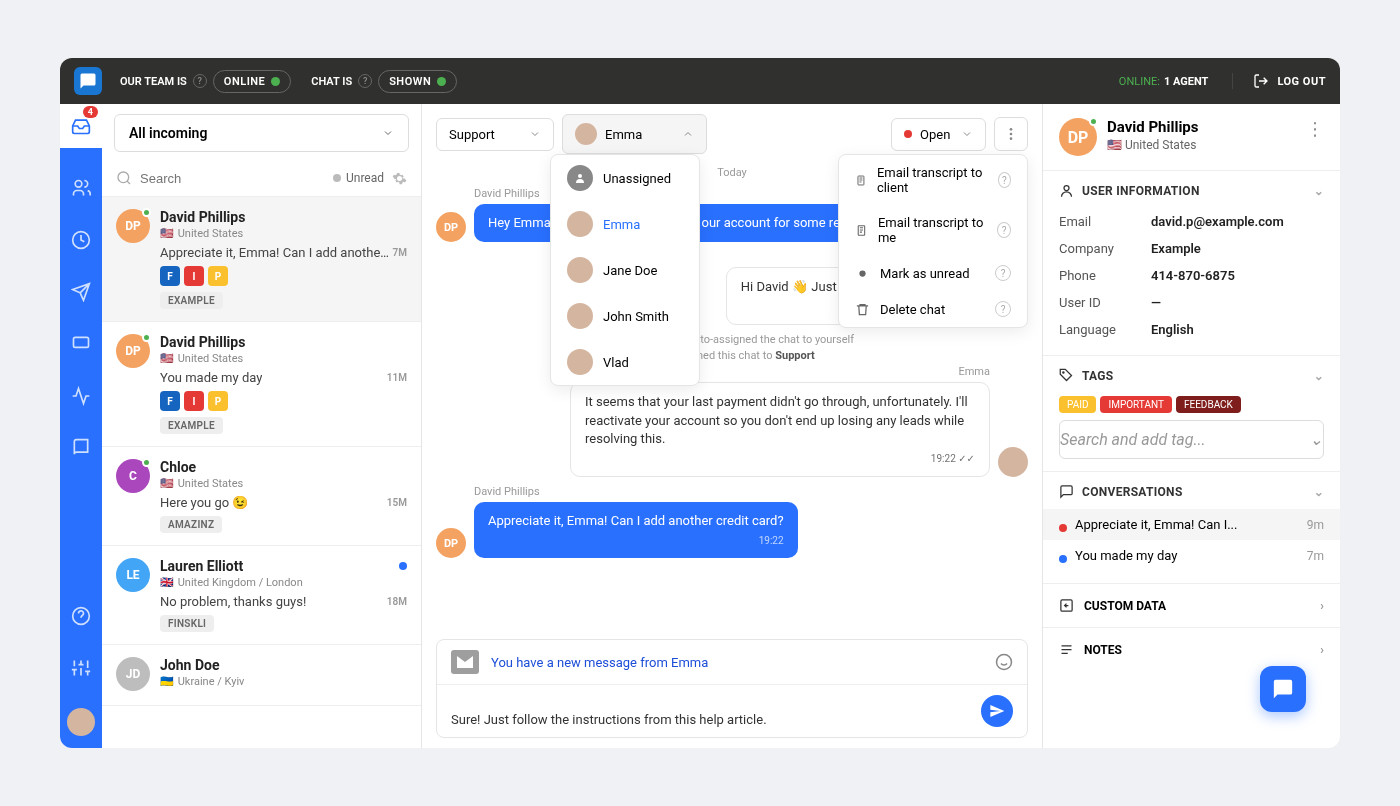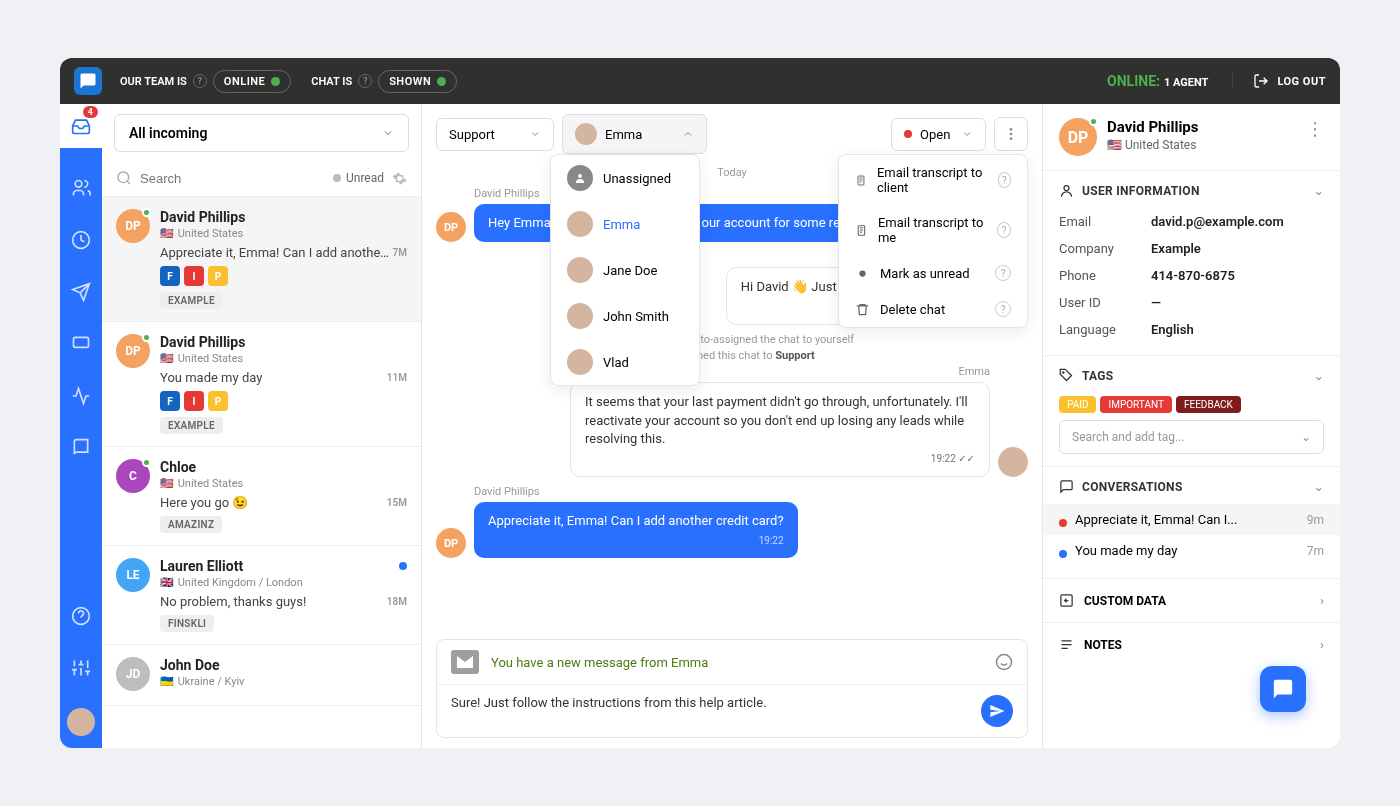--- a/index.html
+++ b/index.html
@@ -7,21 +7,21 @@
 .app { width: 1280px; height: 690px; background: #fff; border-radius: 12px; overflow: hidden; display: flex; flex-direction: column; position: relative; }
 
 
 .topbar { background: #30302e; height: 46px; display: flex; align-items: center; padding: 0 14px; color: #fff; font-size: 11px; font-weight: 600; }
 .topbar .logo { width: 28px; height: 28px; background: #1976d2; border-radius: 6px; display: flex; align-items: center; justify-content: center; margin-right: 18px; }
 .topbar .status-group { display: flex; align-items: center; gap: 6px; margin-right: 20px; }
 .topbar .help-circ { width: 14px; height: 14px; border: 1px solid #666; border-radius: 50%; display: flex; align-items: center; justify-content: center; font-size: 9px; color: #888; }
 .topbar .pill { border: 1px solid #666; border-radius: 16px; padding: 4px 10px; display: flex; align-items: center; gap: 6px; letter-spacing: .5px; }
 .topbar .dot-green { width: 9px; height: 9px; border-radius: 50%; background: #4caf50; }
 .topbar .right { margin-left: auto; display: flex; align-items: center; gap: 24px; }
-.topbar .online-label { color: #4caf50; font-weight: 700; font-size: 14px; }
+.topbar .online-label { color: #4caf50; font-weight: 400; font-size: 11px; }
 .topbar .agents { color: #fff; font-size: 11px; font-weight: 700; margin-left: 4px; }
 .topbar .logout { display: flex; align-items: center; gap: 8px; padding-left: 20px; border-left: 1px solid #444; font-weight: 700; letter-spacing: .5px; }
 
 
 .body { flex: 1; display: grid; grid-template-columns: 42px 320px 1fr 298px; overflow: hidden; }
 
 
 .rail { background: #2970ff; display: flex; flex-direction: column; align-items: center; padding-top: 8px; gap: 28px; position: relative; }
 .rail .rail-item { width: 24px; height: 24px; display: flex; align-items: center; justify-content: center; color: #cfe0ff; cursor: pointer; position: relative; }
 .rail .rail-item.active { background: #fff; width: 42px; height: 44px; color: #2970ff; margin-top: -8px; border-radius: 0; }
@@ -74,22 +74,22 @@
 .bubble.out { background: #fff; border: 1px solid #e5e5e5; color: #333; }
 .bubble .time { font-size: 10px; opacity: .7; margin-top: 4px; text-align: right; }
 .msg-ava { width: 30px; height: 30px; border-radius: 50%; display: flex; align-items: center; justify-content: center; color: #fff; font-size: 11px; font-weight: 700; flex-shrink: 0; }
 .sys-msg { text-align: center; font-size: 11px; color: #999; margin: 3px 0; }
 .sys-msg b { font-weight: 700; color: #555; }
 
 
 .composer { border: 1px solid #e5e5e5; border-radius: 8px; margin: 0 14px 10px; }
 .notify { display: flex; align-items: center; padding: 10px 14px; gap: 12px; border-bottom: 1px solid #eee; }
 .notify .icon { width: 28px; height: 24px; background: #9e9e9e; border-radius: 3px; display: flex; align-items: center; justify-content: center; }
-.notify .text { flex: 1; font-size: 13px; color: #4d7c0f; }
-.compose-body { padding: 10px 14px; display: flex; align-items: flex-start; gap: 10px; }
+.notify .text { flex: 1; font-size: 13px; color: #1d4ed8; }
+.compose-body { padding: 10px 14px; display: flex; align-items: flex-end; gap: 10px; }
 .compose-body .txt { flex: 1; font-size: 13px; color: #333; }
 .send-btn { width: 32px; height: 32px; border-radius: 50%; background: #2970ff; display: flex; align-items: center; justify-content: center; cursor: pointer; }
 .compose-foot { display: flex; align-items: center; padding: 6px 10px 10px; gap: 6px; }
 .chip { border: 1px solid #ddd; border-radius: 14px; padding: 4px 12px; font-size: 10px; font-weight: 700; cursor: pointer; }
 .chip.active { background: #2970ff; color: #fff; border-color: #2970ff; }
 .compose-foot .sp { flex: 1; }
 .foot-ic { color: #999; cursor: pointer; }
 
 
 .rightpanel { border-left: 1px solid #e5e5e5; display: flex; flex-direction: column; overflow-y: auto; }
@@ -100,21 +100,21 @@
 .rp-head .loc { font-size: 12px; color: #666; margin-top: 2px; }
 .rp-head .more { margin-left: auto; font-size: 18px; color: #888; cursor: pointer; }
 
 .rp-section { border-top: 1px solid #eee; padding: 12px 16px; }
 .rp-section-h { display: flex; align-items: center; gap: 8px; font-weight: 700; font-size: 12px; color: #333; letter-spacing: .3px; margin-bottom: 10px; cursor: pointer; }
 .rp-section-h .chev { margin-left: auto; color: #aaa; }
 .info-row { display: flex; font-size: 13px; padding: 6px 0; }
 .info-row .k { width: 92px; color: #555; }
 .info-row .v { font-weight: 600; color: #222; }
 .tag-pill { padding: 3px 8px; border-radius: 4px; color: #fff; font-size: 10px; font-weight: 400; margin-right: 4px; }
-.taginput { border: 1px solid #ddd; border-radius: 6px; padding: 9px 12px; display: flex; align-items: center; justify-content: space-between; margin-top: 8px; font-size: 12px; color: #999; }
+.taginput { border: 1px solid #ddd; border-radius: 6px; padding: 9px 0; display: flex; align-items: center; justify-content: space-between; margin-top: 8px; font-size: 16px; color: #999; font-style: italic; }
 .rp-conv-item { display: flex; align-items: flex-end; gap: 8px; padding: 8px 0; font-size: 13px; }
 .rp-conv-item.sel { background: #f5f5f5; margin: 0 -16px; padding: 8px 16px; }
 .rp-conv-item .d { width: 8px; height: 8px; border-radius: 50%; }
 .rp-conv-item .prev { flex: 1; overflow: hidden; text-overflow: ellipsis; white-space: nowrap; }
 .rp-conv-item .t { color: #999; font-size: 12px; }
 .rp-collapsed { border-top: 1px solid #eee; padding: 14px 16px; display: flex; align-items: center; gap: 10px; font-weight: 700; font-size: 12px; cursor: pointer; }
 .rp-collapsed .chev { margin-left: auto; color: #999; }
 
 
 .popmenu { position: absolute; background: #fff; border: 1px solid #e5e5e5; border-radius: 8px; box-shadow: 0 4px 16px rgba(0,0,0,.08); z-index: 20; }

